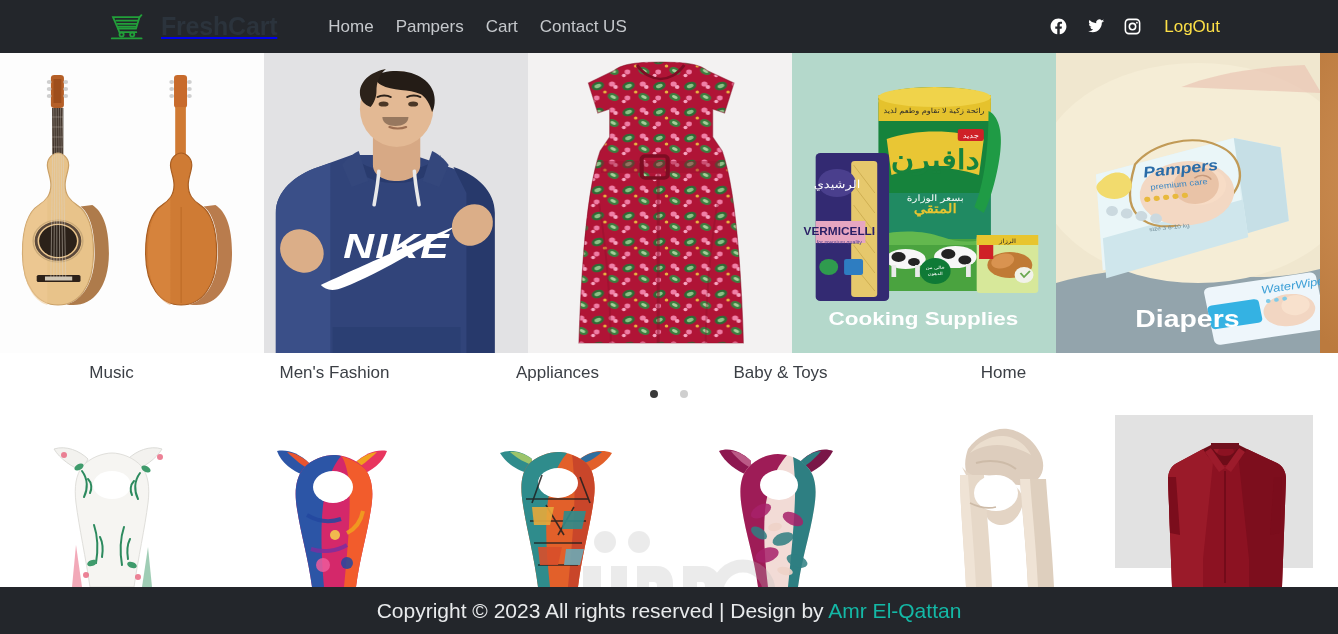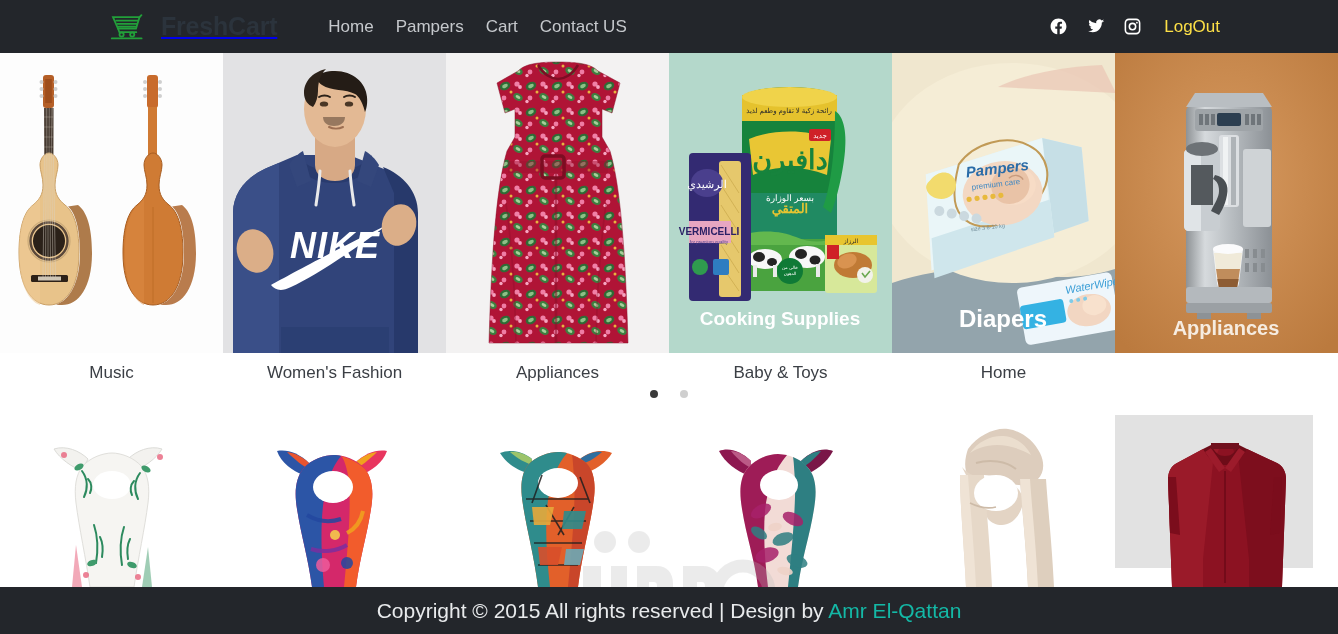--- a/index.html
+++ b/index.html
@@ -73,21 +73,21 @@
     top: 53px; left: 0;
     width: 1338px;
     height: 340px;
   }
   .cat-track {
     display: flex;
     width: 1338px;
     height: 300px;
   }
   .cat-cell {
-    width: 223px;
+    width: 264px;
     height: 300px;
     position: relative;
     overflow: hidden;
     flex: 0 0 auto;
   }
   .cat-img {
     position: absolute;
     inset: 0;
     width: 100%;
     height: 100%;
@@ -533,21 +533,21 @@
         <rect x="82" y="260" width="14" height="6" fill="#8d9296"></rect>
         <rect x="132" y="260" width="14" height="6" fill="#8d9296"></rect>
         <text x="111" y="282" font-family="Liberation Sans, sans-serif" font-size="20" font-weight="bold" fill="#f6ece1" text-anchor="middle">Appliances</text>
       </svg>
 
     </div>
   </div>
 
   <div class="cat-names">
     <div class="cat-name">Music</div>
-    <div class="cat-name">Women's Fashion</div>
+    <div class="cat-name">Men's Fashion</div>
     <div class="cat-name">Appliances</div>
     <div class="cat-name">Baby &amp; Toys</div>
     <div class="cat-name">Home</div>
   </div>
 
   <div class="dots">
     <span class="dot active"></span>
     <span class="dot"></span>
   </div>
 </div>
@@ -709,15 +709,15 @@
     <path d="M18 46h18v40c0 10-6 16-16 16H6V90h10c2 0 2-1 2-3z"></path>
     <path d="M46 46h16v56H46z"></path>
     <path d="M72 46h20c10 0 16 7 16 17v39H92V66c0-3-1-4-4-4h-4v40H72z"></path>
     <path d="M118 46h20c11 0 18 8 18 20v16c0 12-7 20-18 20h-20zm14 16v24h4c3 0 4-1 4-5V67c0-4-1-5-4-5z"></path>
     <circle cx="178" cy="72" r="26" fill="none" stroke="#b9b9b9" stroke-width="13"></circle>
   </g>
 </svg>
 
 <div class="footer">
   <div class="footer-text">
-    <span>Copyright © 2015 All rights reserved | Design by </span><span class="footer-author">Amr El-Qattan</span>
+    <span>Copyright © 2023 All rights reserved | Design by </span><span class="footer-author">Amr El-Qattan</span>
   </div>
 </div>
 
 </body></html>

